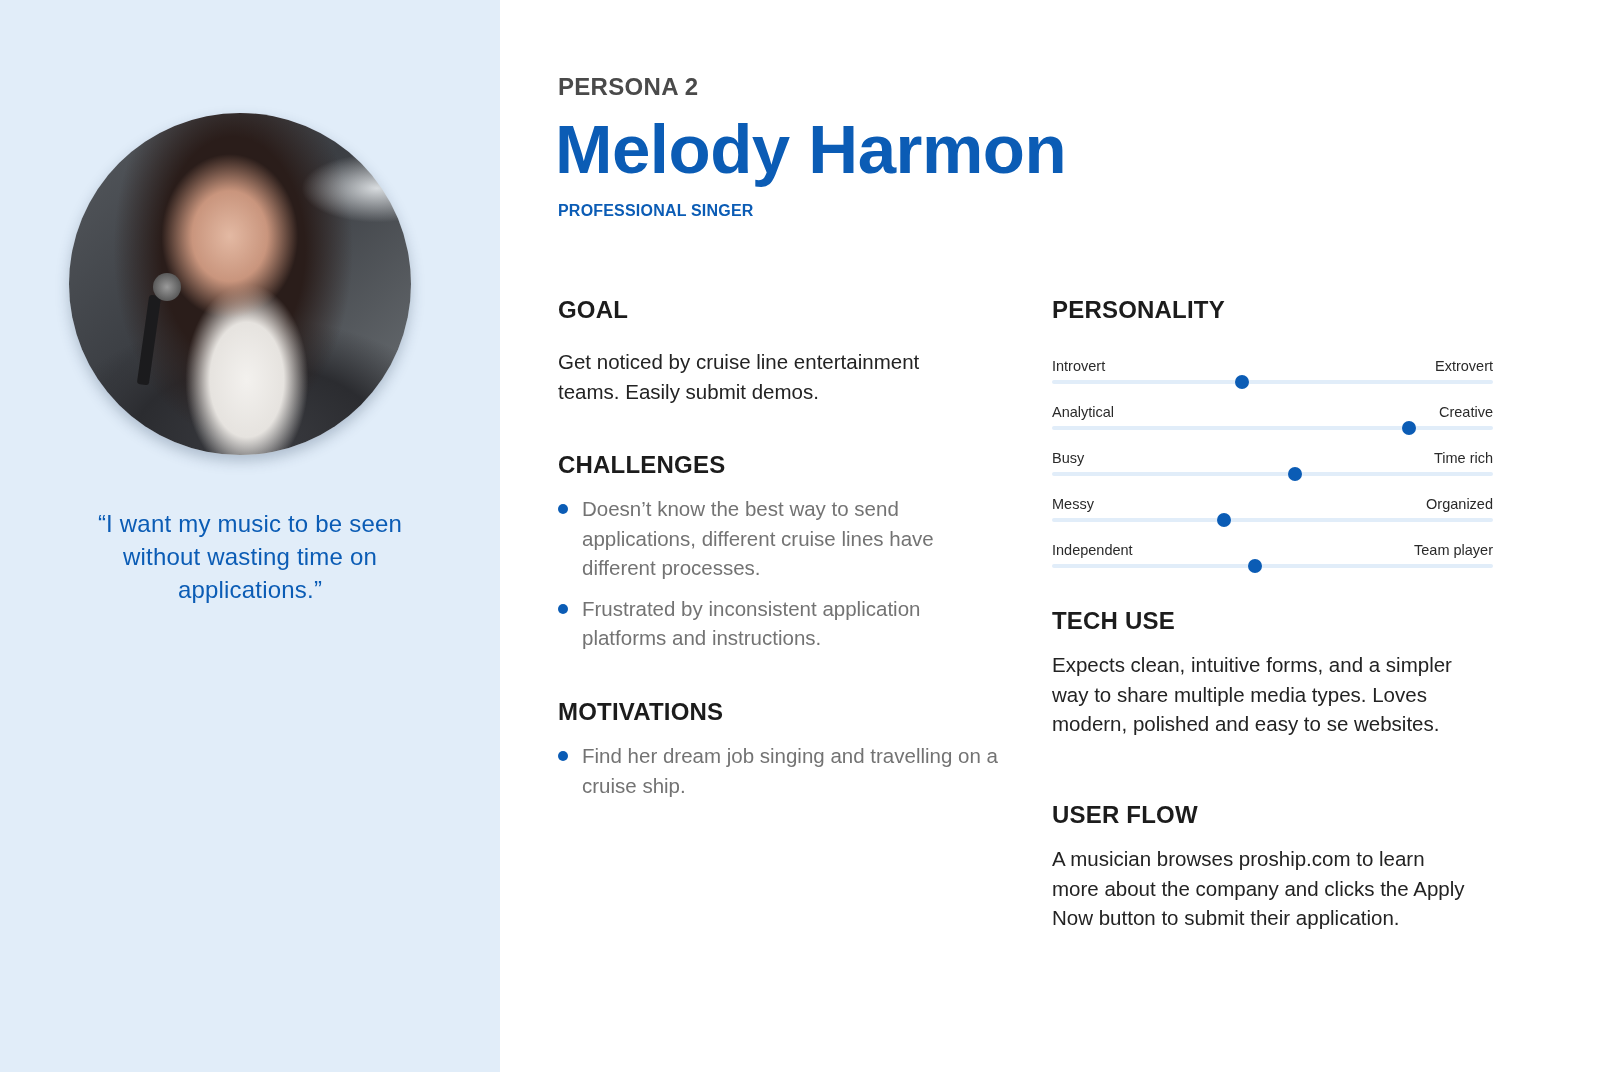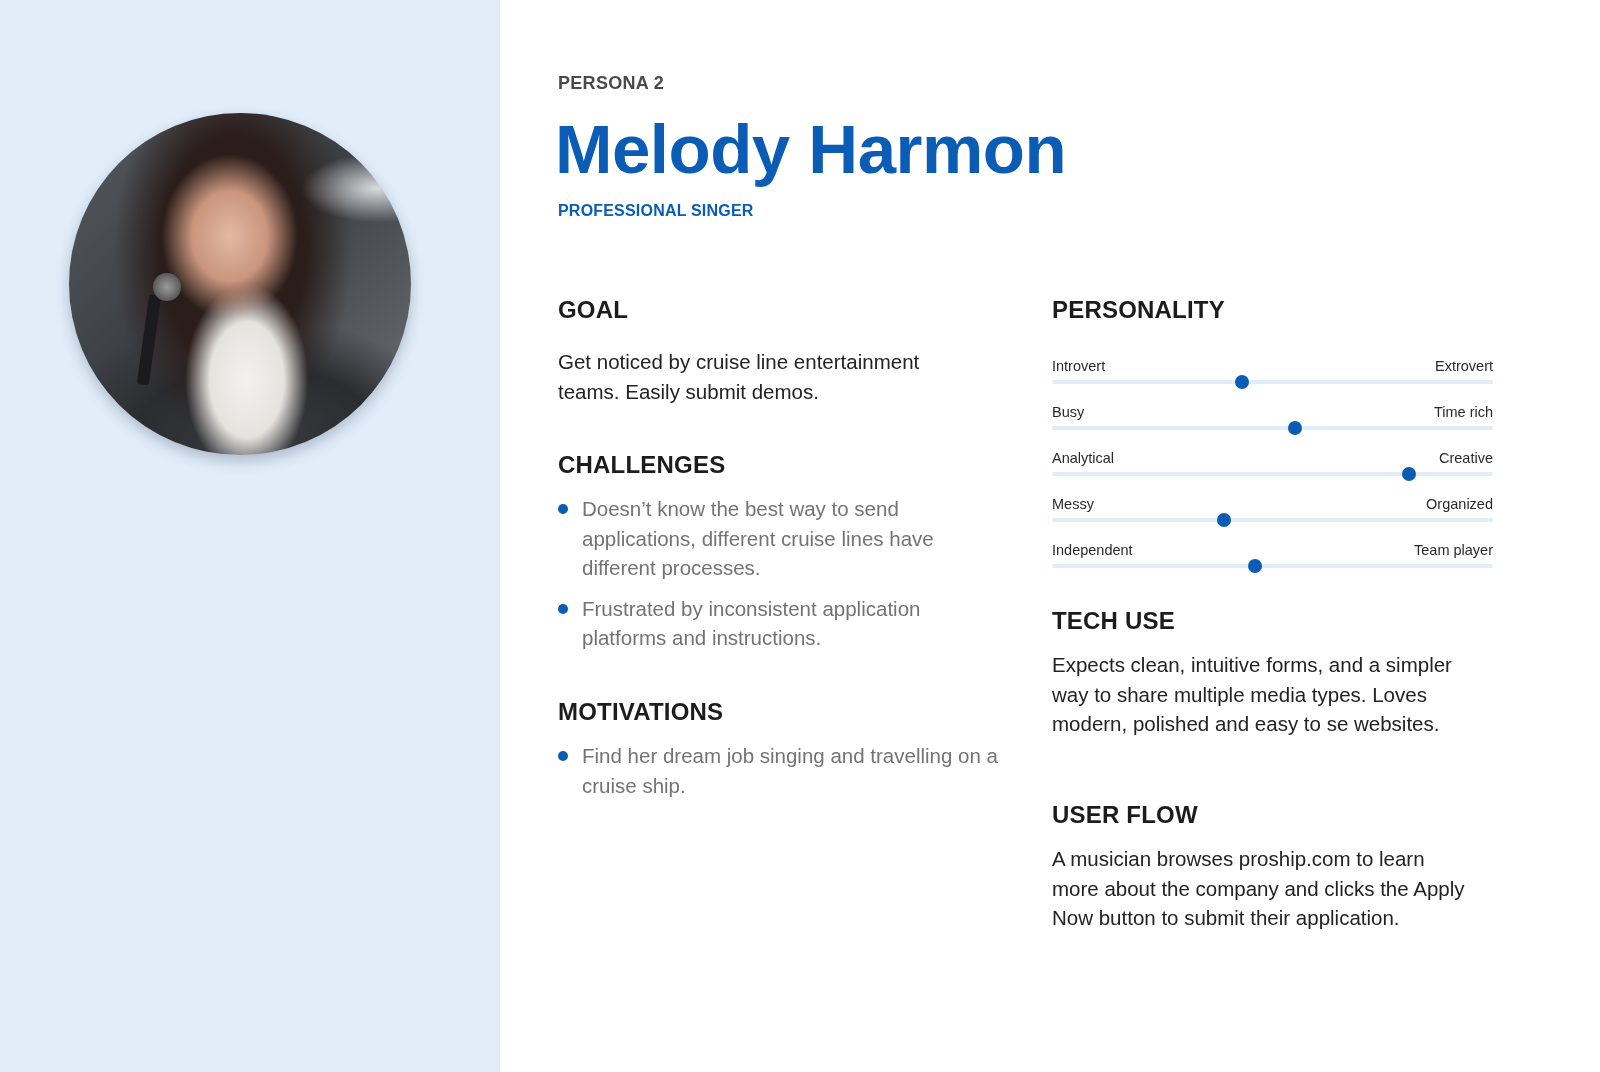--- a/index.html
+++ b/index.html
@@ -32,21 +32,21 @@
     background: #1b1b1d; transform: rotate(8deg); border-radius: 3px;
   }
   .quote {
     position: absolute; left: 60px; top: 507px; width: 380px;
     text-align: center; color: #0b5cb5;
     font-size: 24px; line-height: 33px; letter-spacing: 0.2px;
   }
 
   .persona-tag {
     position: absolute; left: 558px; top: 73px;
-    font-size: 18px; font-weight: bold; color: #4a4a4a; letter-spacing: 0.3px;
+    font-size: 24px; font-weight: bold; color: #4a4a4a; letter-spacing: 0.3px;
   }
   .name {
     position: absolute; left: 555px; top: 100px;
     font-size: 69px; font-weight: bold; color: #0b5cb5; letter-spacing: -0.5px; line-height: 100px;
   }
   .role {
     position: absolute; left: 558px; top: 202px;
     font-size: 16px; font-weight: bold; color: #0b5cb5; letter-spacing: 0.2px;
   }
 
@@ -79,20 +79,21 @@
   }
 </style>
 </head>
 <body>
 
 <div class="left-panel">
   <div class="avatar">
     <div class="mic-stand"></div>
     <div class="mic"></div>
   </div>
+  <p class="quote">“I want my music to be seen without wasting time on applications.”</p>
 </div>
 
 <div class="persona-tag">PERSONA 2</div>
 <h1 class="name">Melody Harmon</h1>
 <div class="role">PROFESSIONAL SINGER</div>
 
 <h2 class="section-title" style="left:558px; top:296px;text-align:right;">GOAL</h2>
 <p class="para" style="left:558px; top:347px; width:420px;">Get noticed by cruise line entertainment teams. Easily submit demos.</p>
 
 <h2 class="section-title" style="left:558px; top:451px;">CHALLENGES</h2>
@@ -108,30 +109,30 @@
 
 <h2 class="section-title" style="left:1052px; top:296px;">PERSONALITY</h2>
 <div class="personality">
   <div class="trait">
     <span class="lbl-l">Introvert</span>
     <span class="lbl-r">Extrovert</span>
     <div class="track"></div>
     <div class="knob" style="left: 43%;"></div>
   </div>
   <div class="trait">
+    <span class="lbl-l">Analytical</span>
+    <span class="lbl-r">Creative</span>
+    <div class="track"></div>
+    <div class="knob" style="left: 81%;"></div>
+  </div>
+  <div class="trait">
     <span class="lbl-l">Busy</span>
     <span class="lbl-r">Time rich</span>
     <div class="track"></div>
     <div class="knob" style="left: 55%;"></div>
-  </div>
-  <div class="trait">
-    <span class="lbl-l">Analytical</span>
-    <span class="lbl-r">Creative</span>
-    <div class="track"></div>
-    <div class="knob" style="left: 81%;"></div>
   </div>
   <div class="trait">
     <span class="lbl-l">Messy</span>
     <span class="lbl-r">Organized</span>
     <div class="track"></div>
     <div class="knob" style="left: 39%;"></div>
   </div>
   <div class="trait">
     <span class="lbl-l">Independent</span>
     <span class="lbl-r">Team player</span>

